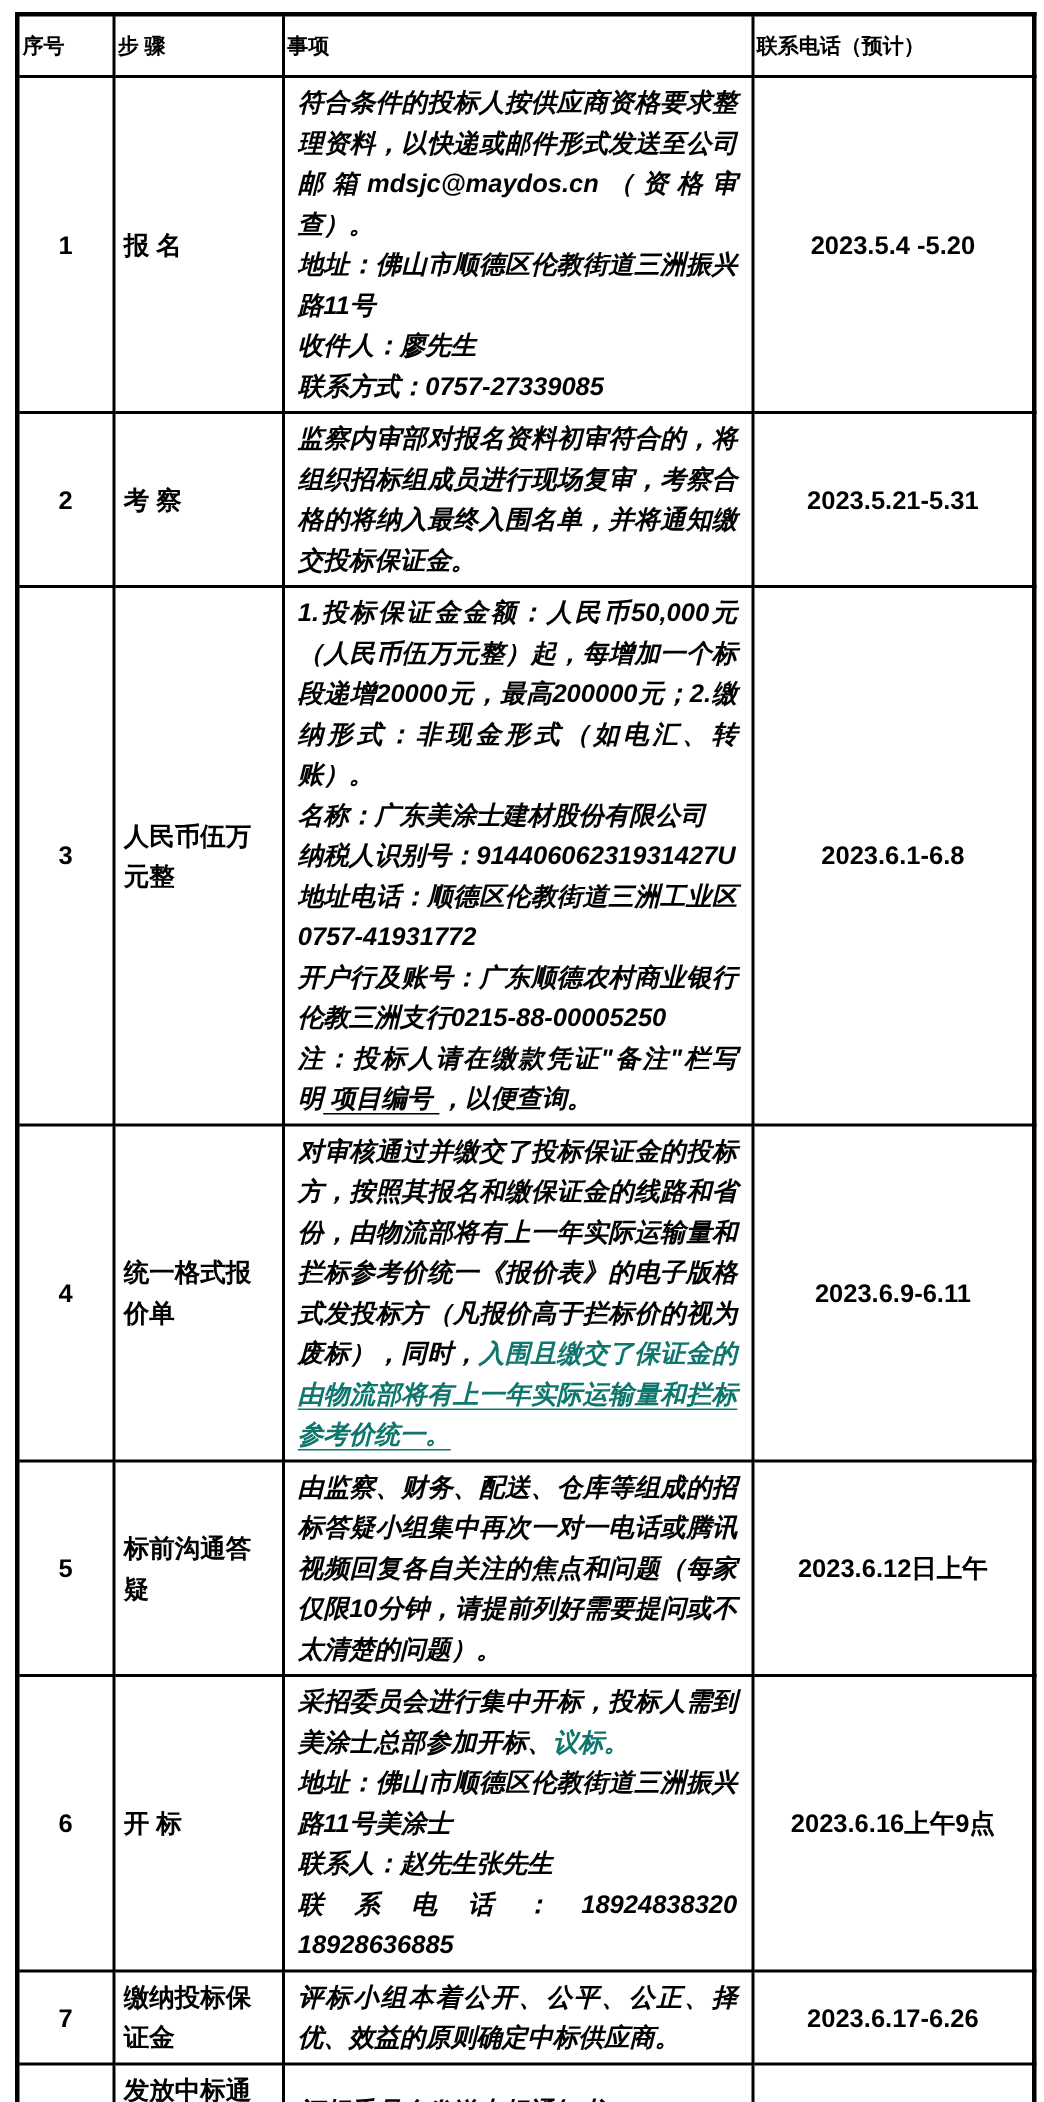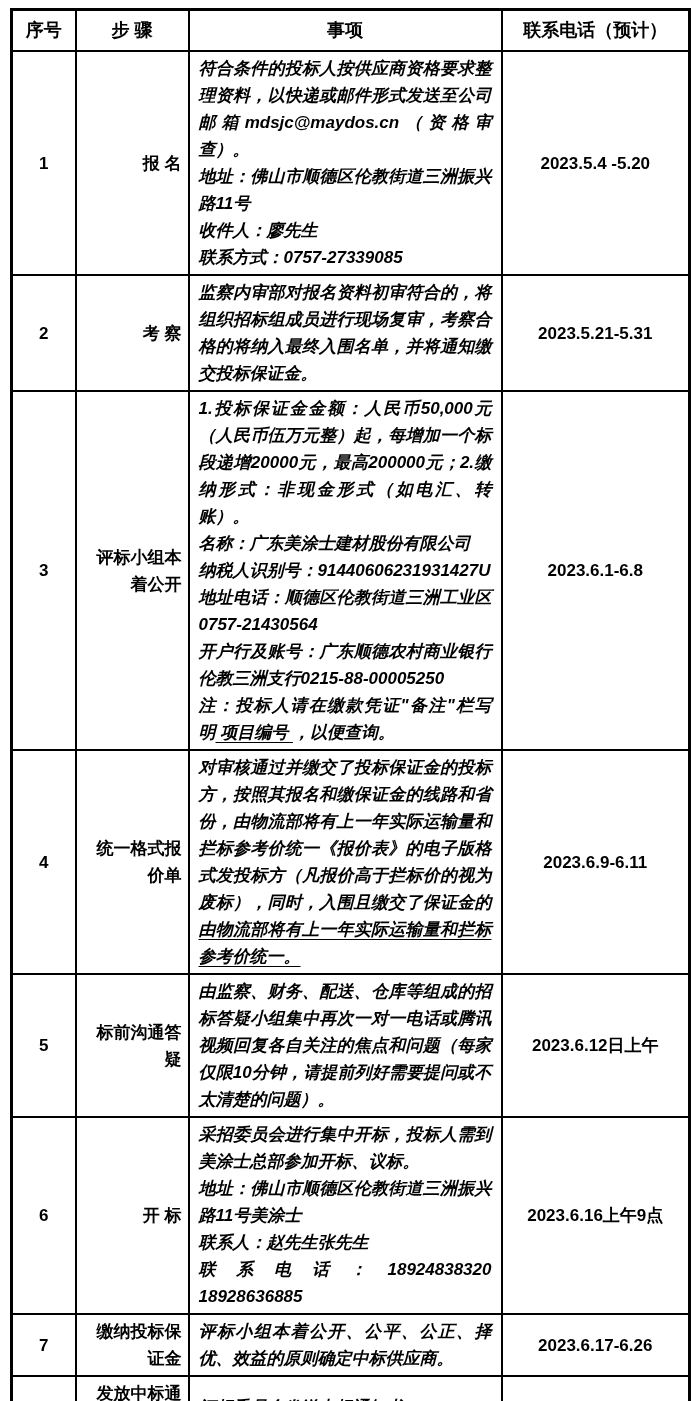--- a/index.html
+++ b/index.html
@@ -21,42 +21,42 @@
     table-layout: fixed;
     width: 678px;
     border: 3px solid #000000;
   }
   .schedule th, .schedule td {
     border: 2px solid #000000;
     box-sizing: border-box;
     vertical-align: middle;
   }
   .schedule th {
-    font-size: 18px;
+    font-size: 14px;
     font-weight: bold;
-    text-align: center;
+    text-align: left;
     padding: 7px 2px;
     line-height: 25px;
   }
   .schedule td {
     font-size: 17px;
     line-height: 27px;
     font-weight: 600;
     padding: 3px 4px;
   }
   td.no       { text-align: center; width: 64px; }
-  td.step     { text-align: right; width: 113px; padding: 3px 6px; }
+  td.step     { text-align: left; width: 113px; padding: 3px 6px; }
   td.items    { text-align: justify; width: 313px; padding: 3px 9px; font-style: italic; }
   td.deadline { text-align: center; width: 188px; border-radius: 20px; }
   .col-no       { width: 64px; }
   .col-step     { width: 113px; }
   .col-items    { width: 313px; }
   .col-deadline { width: 188px; }
   .items p { margin: 0; }
-  .red { color: #000000; margin-top: 27px; }
+  .red { color: #0f766e; margin-top: 27px; }
   .u   { text-decoration: underline; text-underline-offset: 4px; }
 </style>
 </head>
 <body>
 
 <div class="page">
   <table class="schedule">
     <colgroup>
       <col class="col-no">
       <col class="col-step">
@@ -86,26 +86,26 @@
         <tr>
           <td class="no">2</td>
           <td class="step">考 察</td>
           <td class="items">
             <p><span>监察内审部对报名资料初审符合的，将组织招标组成员进行现场复审，考察合格的将纳入最终入围名单，并将通知缴交投标保证金。</span></p>
           </td>
           <td class="deadline">2023.5.21-5.31</td>
         </tr>
         <tr>
           <td class="no">3</td>
-          <td class="step">评标小组本着公开</td>
+          <td class="step">人民币伍万元整</td>
           <td class="items">
             <p><span>1.投标保证金金额：人民币50,000元（人民币伍万元整）起，每增加一个标段递增20000元，最高200000元；2.缴纳形式：非现金形式（如电汇、转账）。</span></p>
             <p><span>名称：广东美涂士建材股份有限公司</span></p>
             <p><span>纳税人识别号：91440606231931427U</span></p>
-            <p><span>地址电话：顺德区伦教街道三洲工业区0757-21430564</span></p>
+            <p><span>地址电话：顺德区伦教街道三洲工业区0757-41931772</span></p>
             <p><span>开户行及账号：广东顺德农村商业银行伦教三洲支行0215-88-00005250</span></p>
             <p><span>注：投标人请在缴款凭证"备注"栏写明</span><span class="u">&nbsp;项目编号&nbsp;</span><span>，以便查询。</span></p>
           </td>
           <td class="deadline">2023.6.1-6.8</td>
         </tr>
         <tr>
           <td class="no">4</td>
           <td class="step">统一格式报价单</td>
           <td class="items">
             <p><span>对审核通过并缴交了投标保证金的投标方，按照其报名和缴保证金的线路和省份，由物流部将有上一年实际运输量和拦标参考价统一《报价表》的电子版格式发投标方（凡报价高于拦标价的视为废标），同时，</span><span class="red">入围且缴交了保证金的</span><span class="red u">由物流部将有上一年实际运输量和拦标参考价统一。</span></p>

